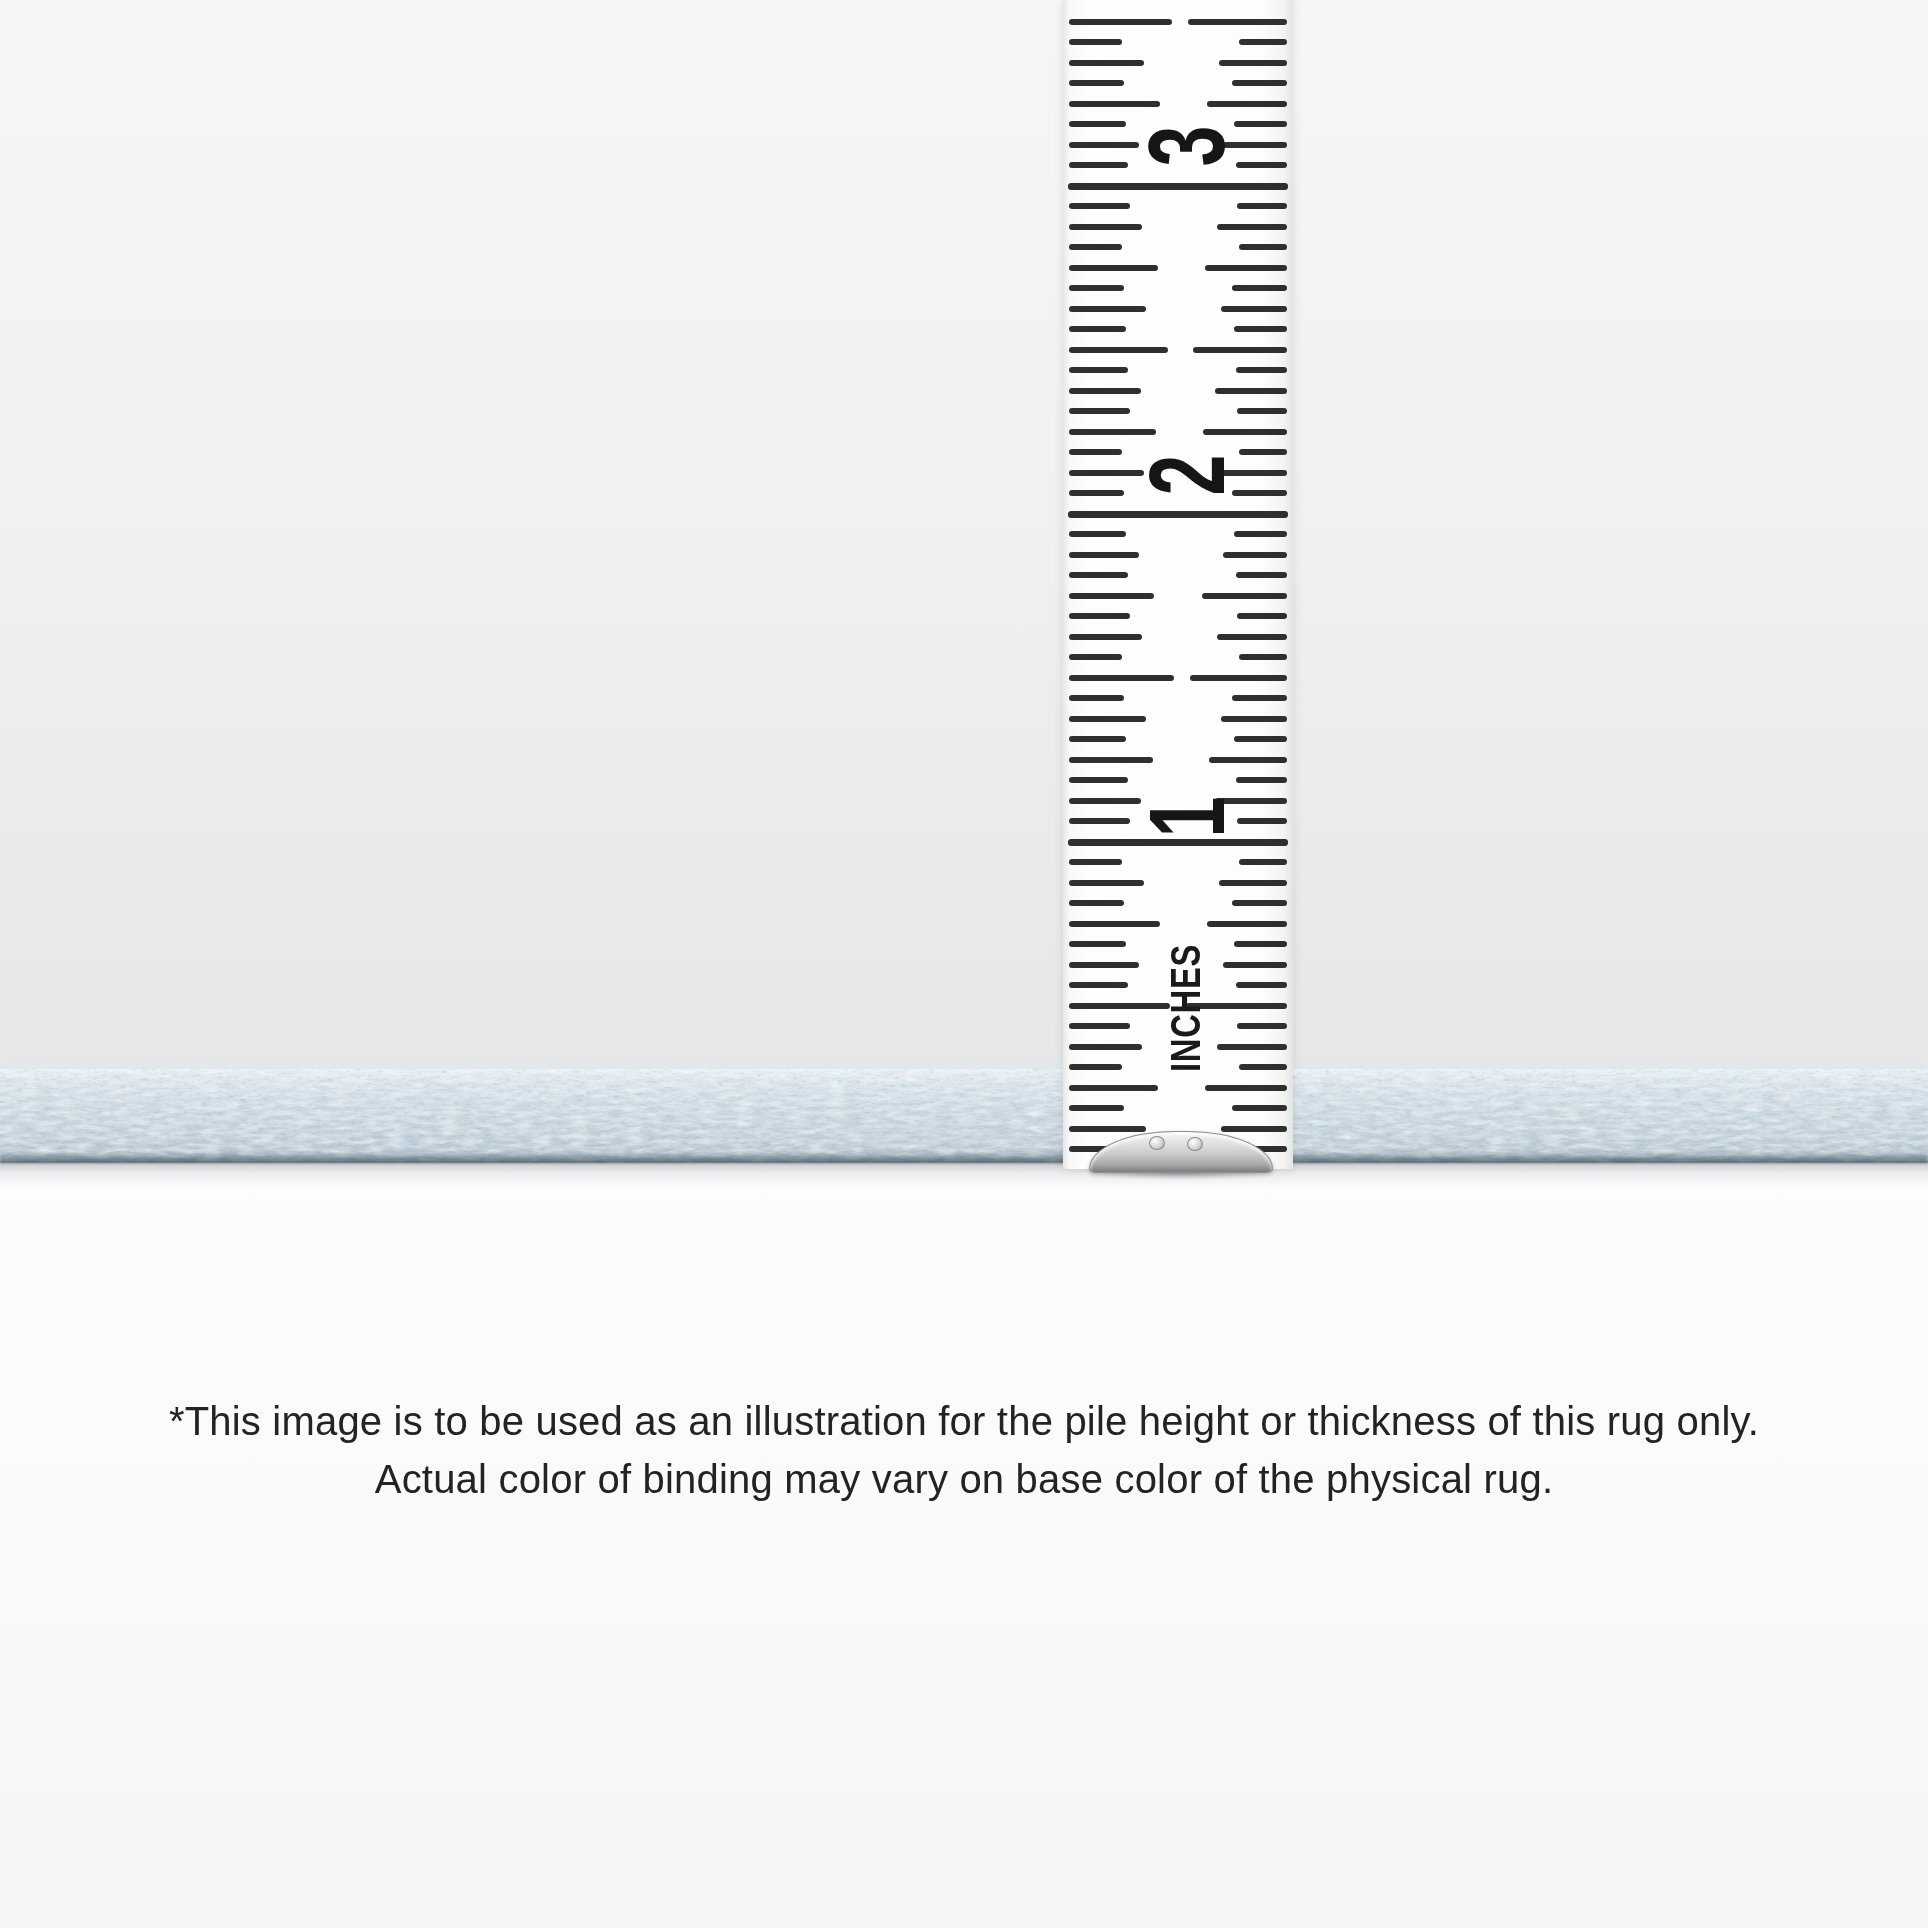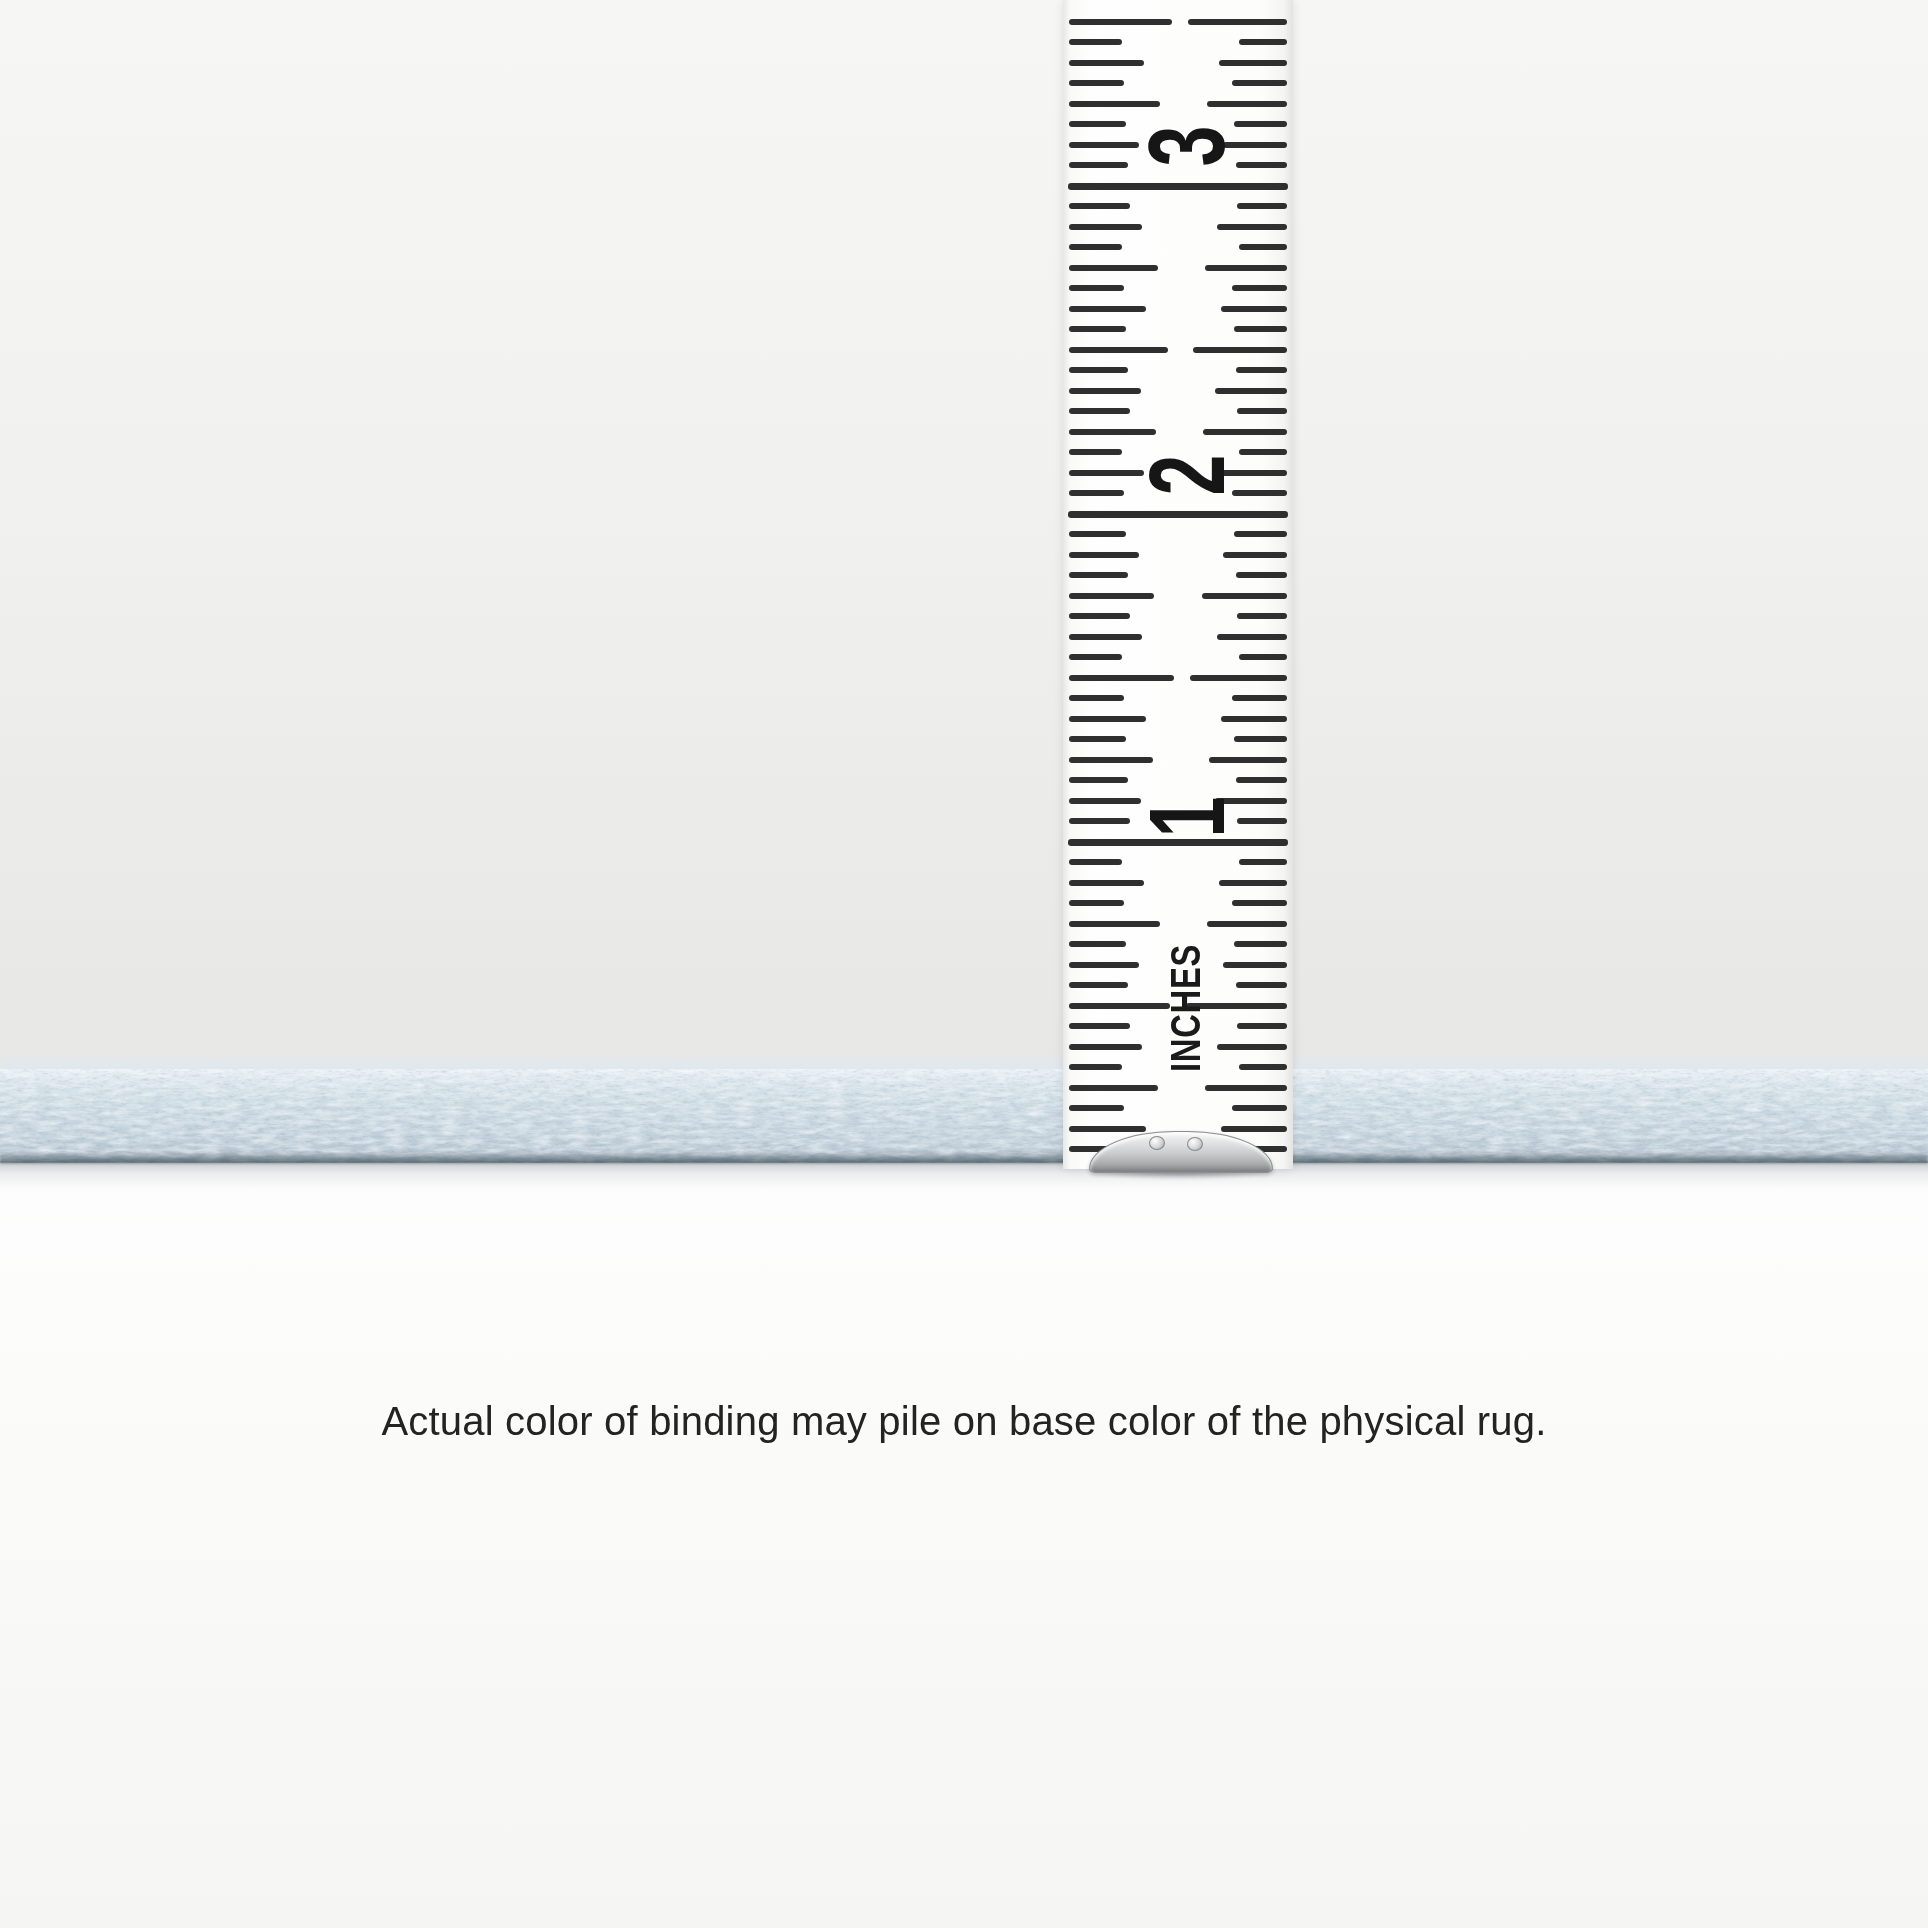--- a/index.html
+++ b/index.html
@@ -252,17 +252,18 @@
   <div class="ruler-num num-2">2</div>
   <div class="ruler-num num-3">3</div>
   <div class="inches-label">INCHES</div>
 
   <div class="clip">
     <div class="rivet rivet-1"></div>
     <div class="rivet rivet-2"></div>
   </div>
 
   <div class="disclaimer">
-    <div>Actual color of binding may pile on base color of the physical rug.</div>
+    <div>*This image is to be used as an illustration for the pile height or thickness of this rug only.</div>
+    <div>Actual color of binding may vary on base color of the physical rug.</div>
   </div>
 
 </div>
 
 
 </body></html>

